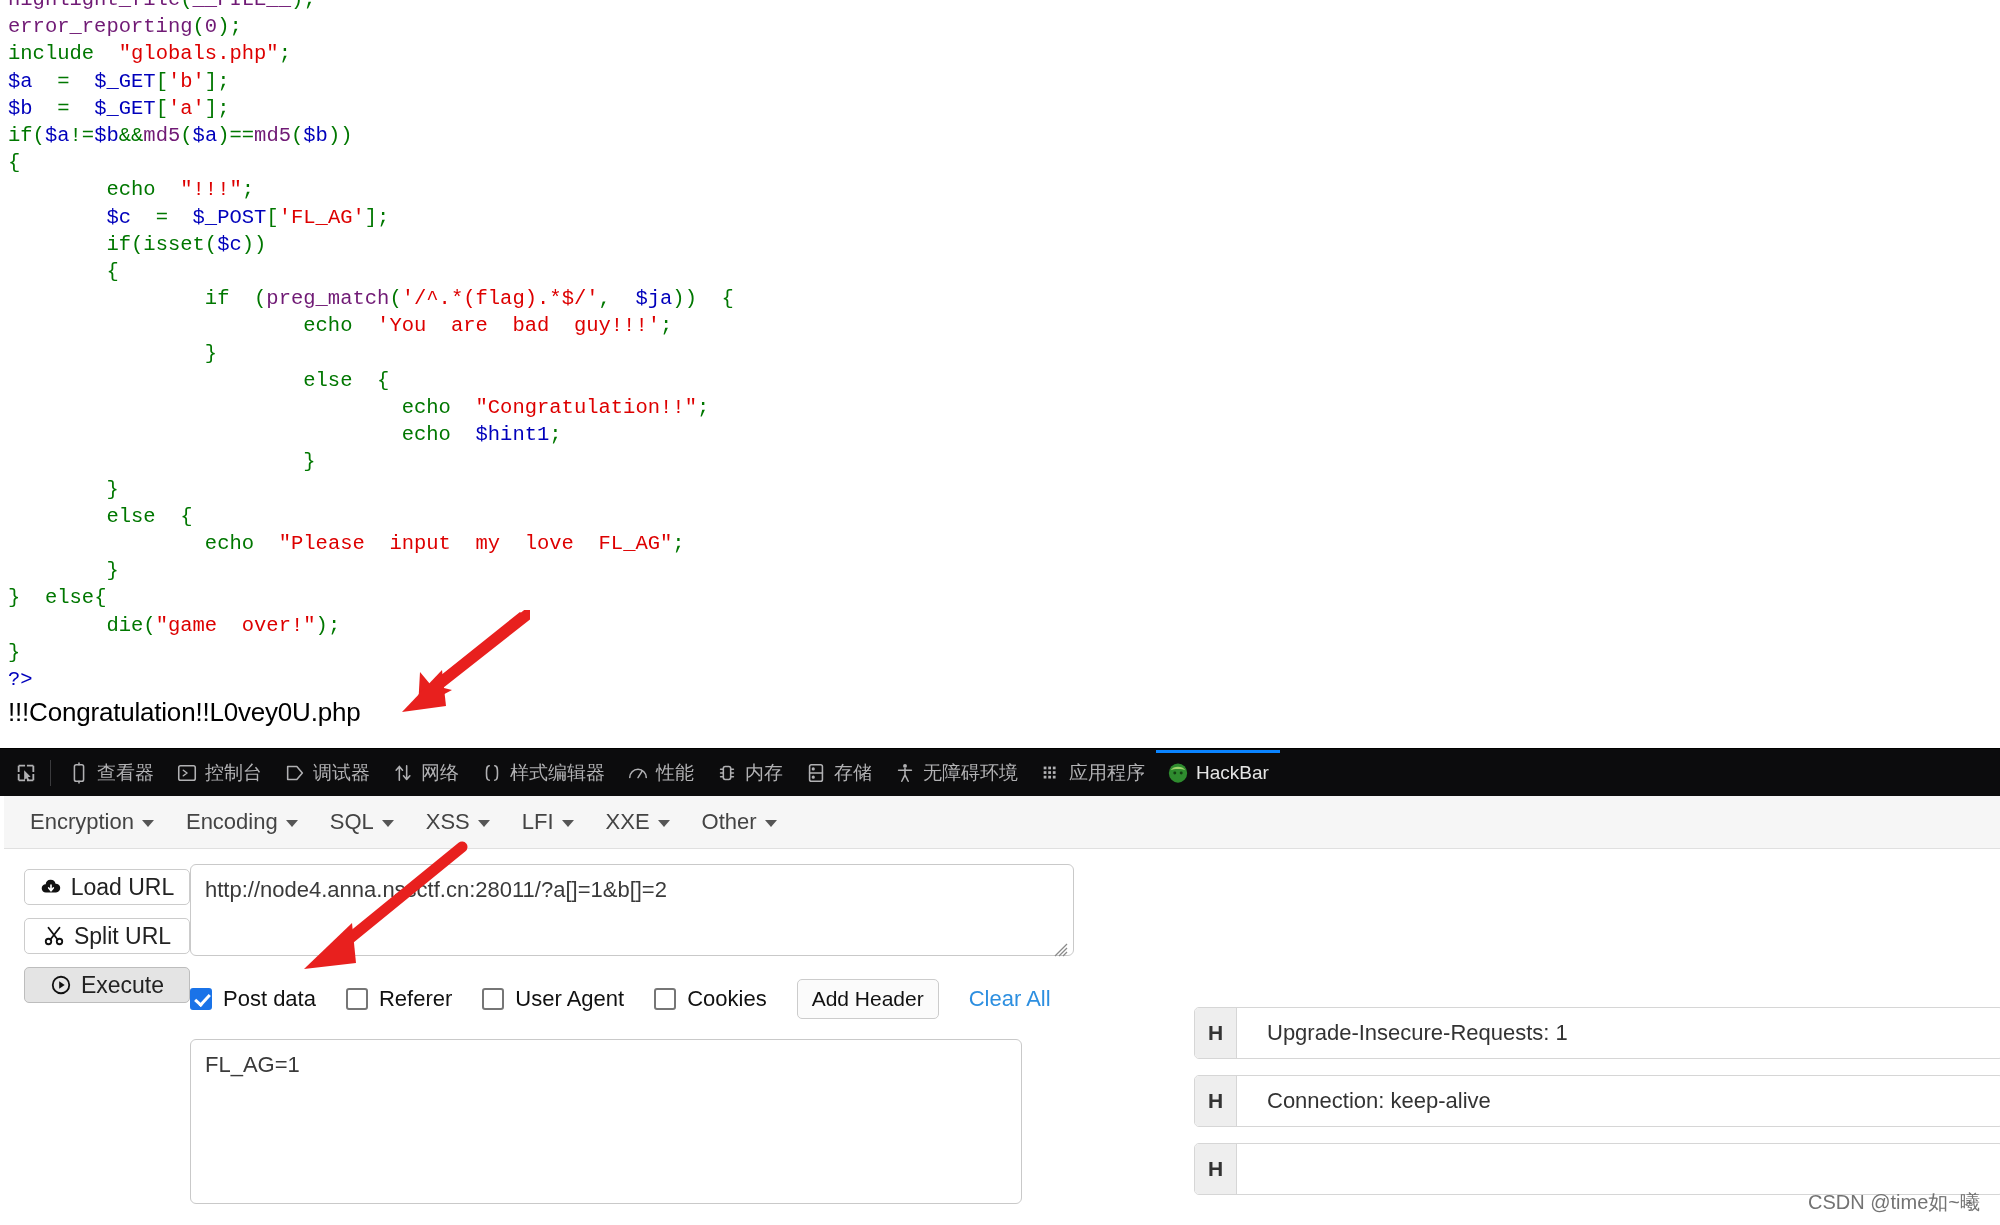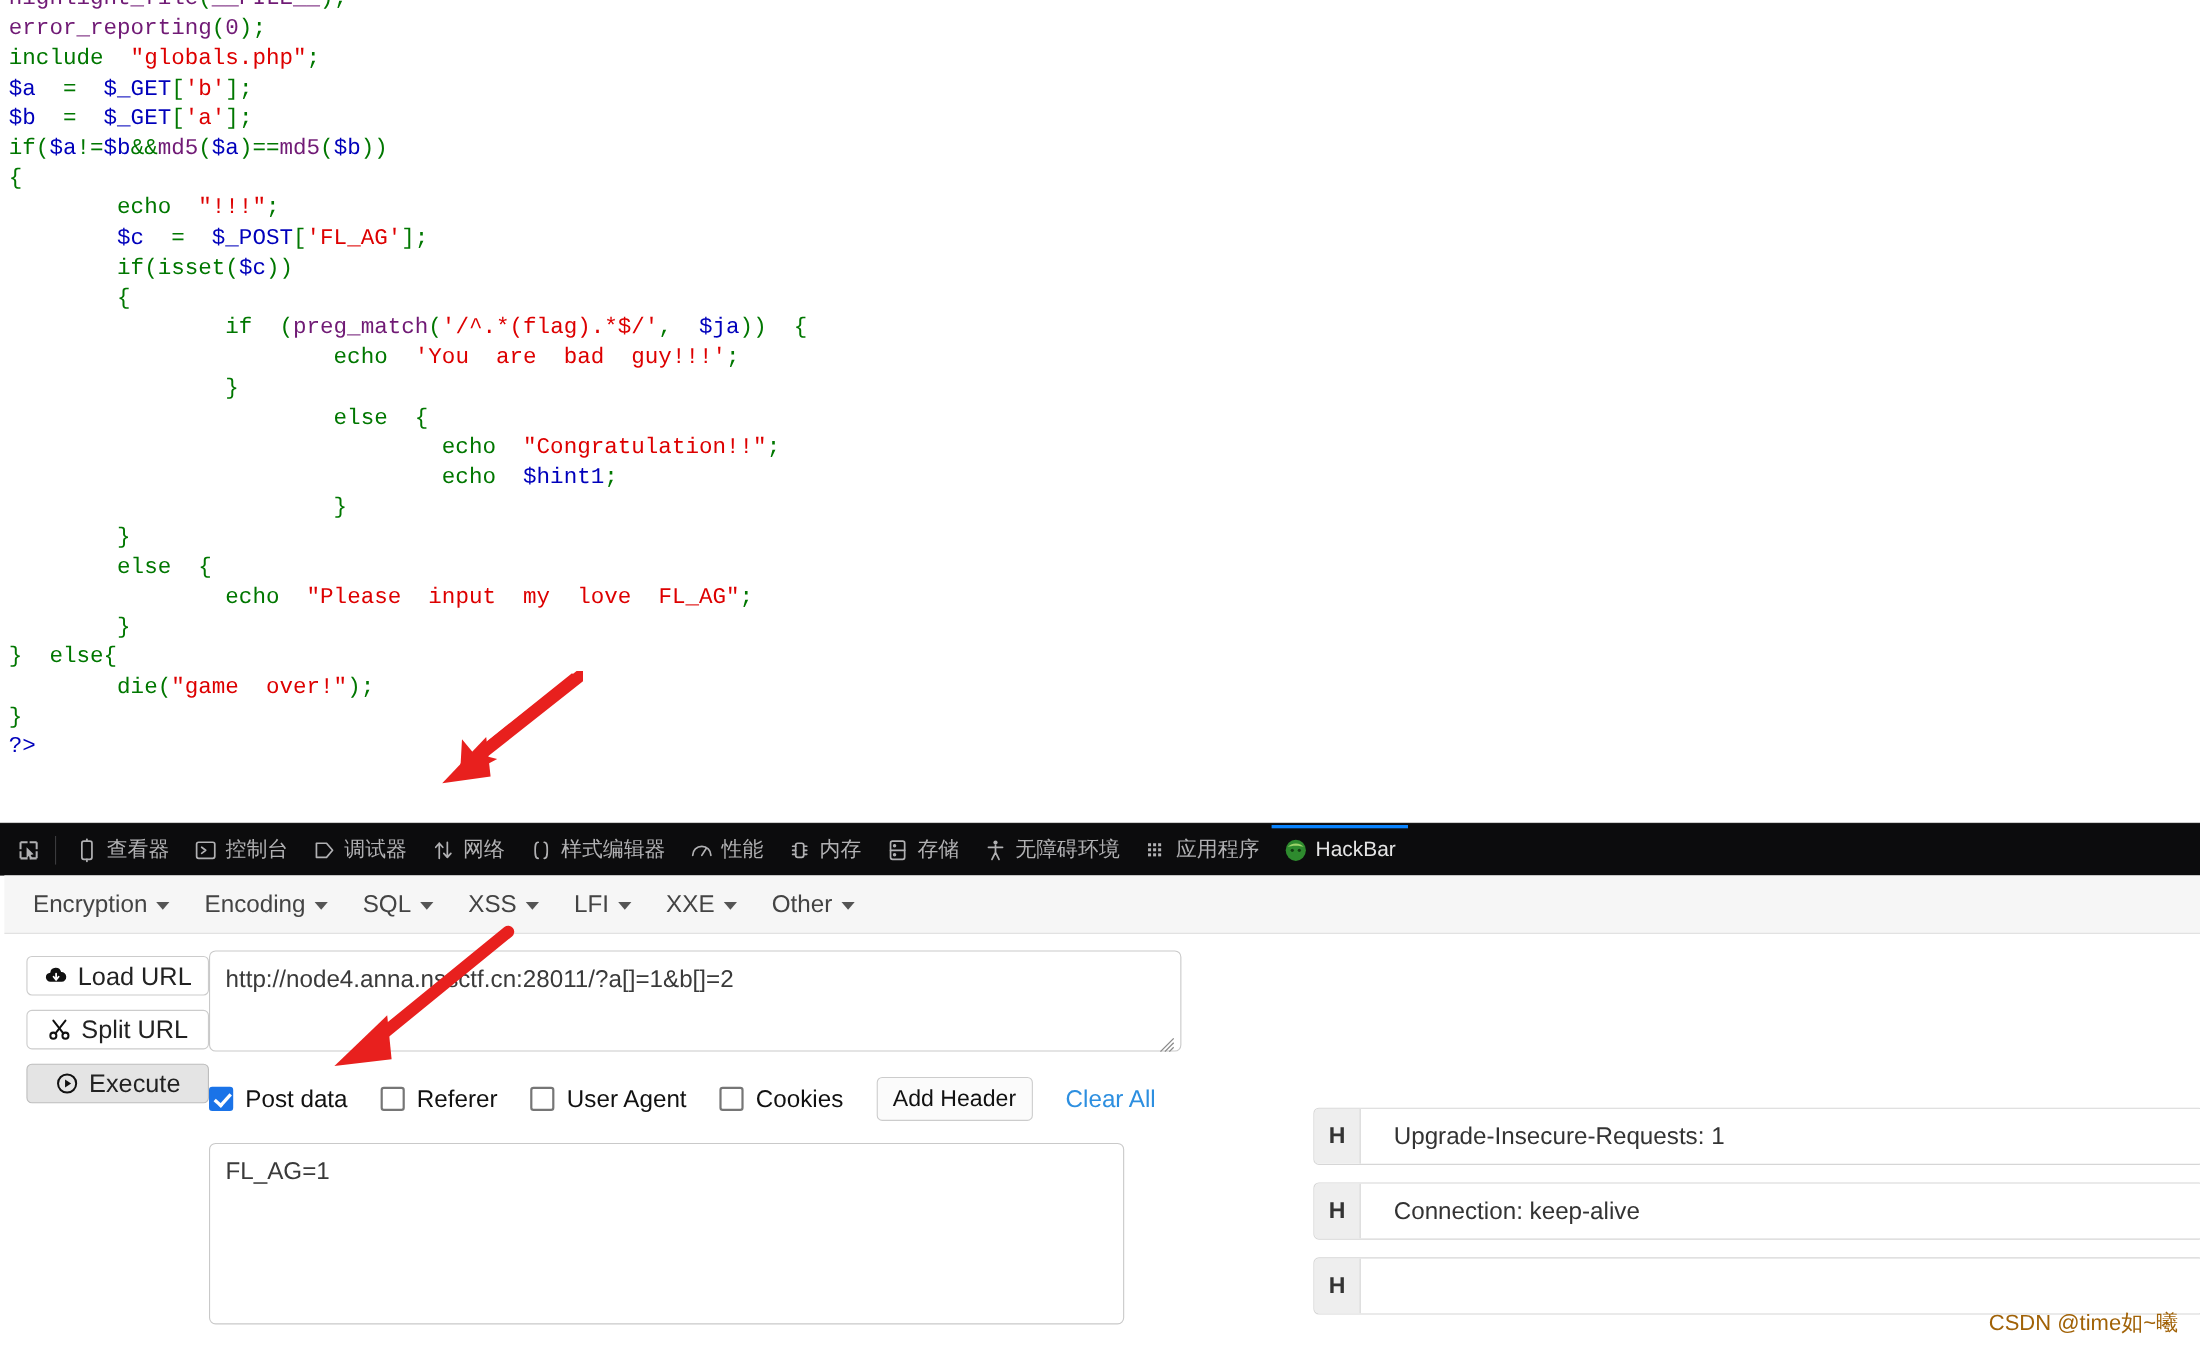--- a/index.html
+++ b/index.html
@@ -264,21 +264,21 @@
     color: #333;
     white-space: nowrap;
     overflow: hidden;
   }
   .hdr-row.empty .hdr-val { color: #999; }
 
   #watermark {
     position: absolute;
     right: 24px; bottom: 10px;
     font-size: 20px;
-    color: #a16207;
+    color: #737373;
     font-family: "Liberation Sans", sans-serif;
     white-space: nowrap;
   }
 </style>
 </head>
 <body>
 
 <div id="page-area">
   <pre id="code"><span><span class="c-def">highlight_file</span><span class="c-punct">(</span><span class="c-def">__FILE__</span><span class="c-punct">)</span><span class="c-kw">;</span></span>
 <span><span class="c-def">error_reporting</span><span class="c-punct">(</span><span class="c-def">0</span><span class="c-punct">)</span><span class="c-kw">;</span></span>
@@ -300,20 +300,21 @@
 <span>                        <span class="c-kw">}</span></span>
 <span>        <span class="c-kw">}</span></span>
 <span>        <span class="c-kw">else</span><span class="c-punct">  {</span></span>
 <span>                <span class="c-kw">echo</span><span>  </span><span class="c-str">"Please  input  my  love  FL_AG"</span><span class="c-kw">;</span></span>
 <span>        <span class="c-kw">}</span></span>
 <span><span class="c-kw">}  </span><span class="c-kw">else</span><span class="c-punct">{</span></span>
 <span>        <span class="c-kw">die</span><span class="c-punct">(</span><span class="c-str">"game  over!"</span><span class="c-punct">)</span><span class="c-kw">;</span></span>
 <span><span class="c-kw">}</span></span>
 <span><span class="c-tag">?&gt;</span></span>
 </pre>
+  <div id="output-line">!!!Congratulation!!L0vey0U.php</div>
 
   <svg class="arrow-svg" style="left:380px; top:610px;" width="150" height="110" viewBox="0 0 150 110">
     <path d="M145 6 L 56 76 L 72 80 L 38 98 L 40 62 L 50 74 L 140 2 Z" fill="#e8201e"></path>
     <path d="M148 4 L 44 86" stroke="#e8201e" stroke-width="11" stroke-linecap="round"></path>
     <path d="M22 102 L 62 60 L 66 96 Z" fill="#e8201e"></path>
   </svg>
 </div>
 
 <div id="devtools">
 

